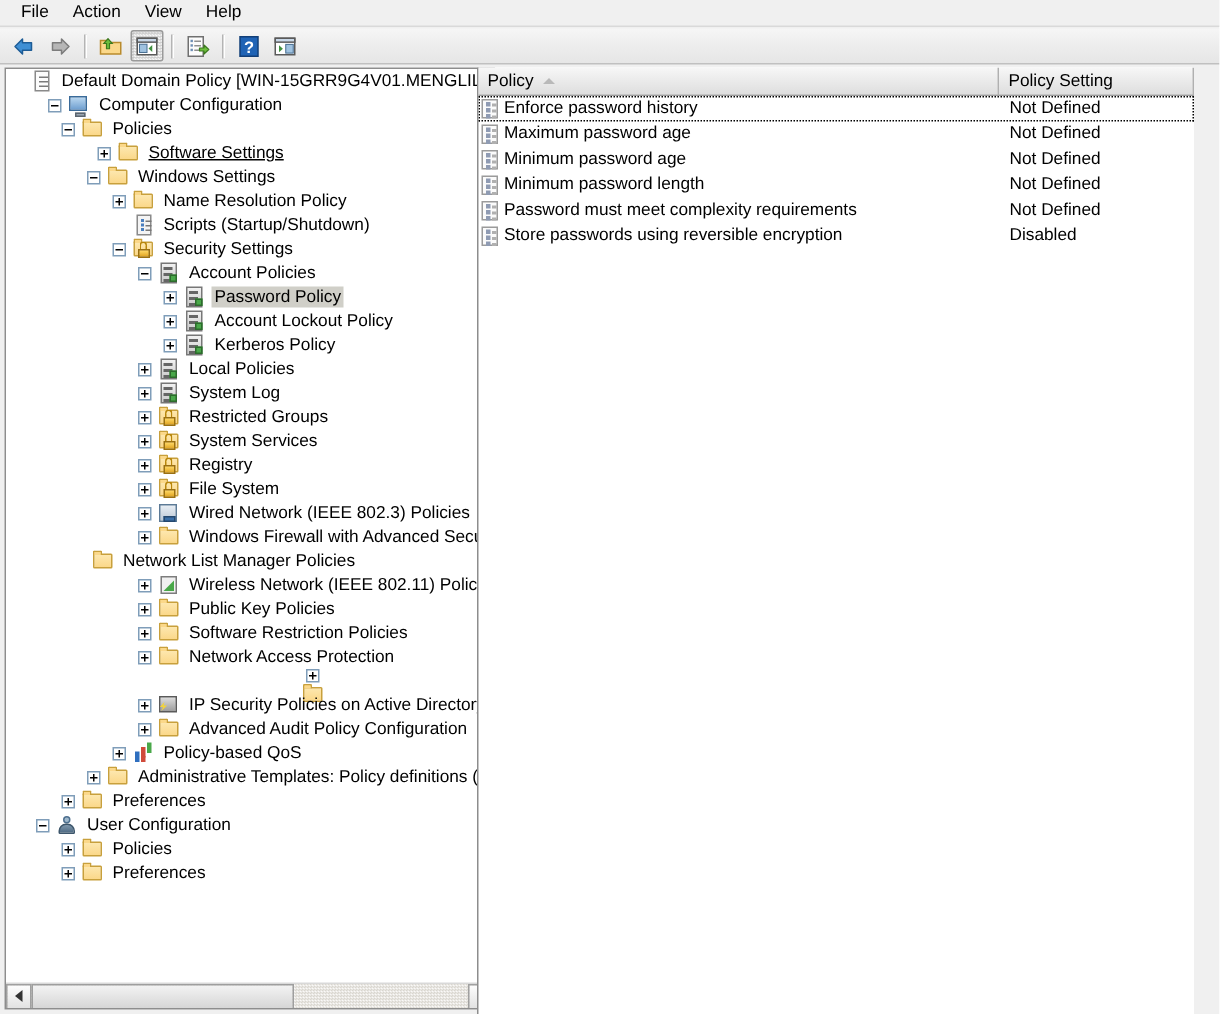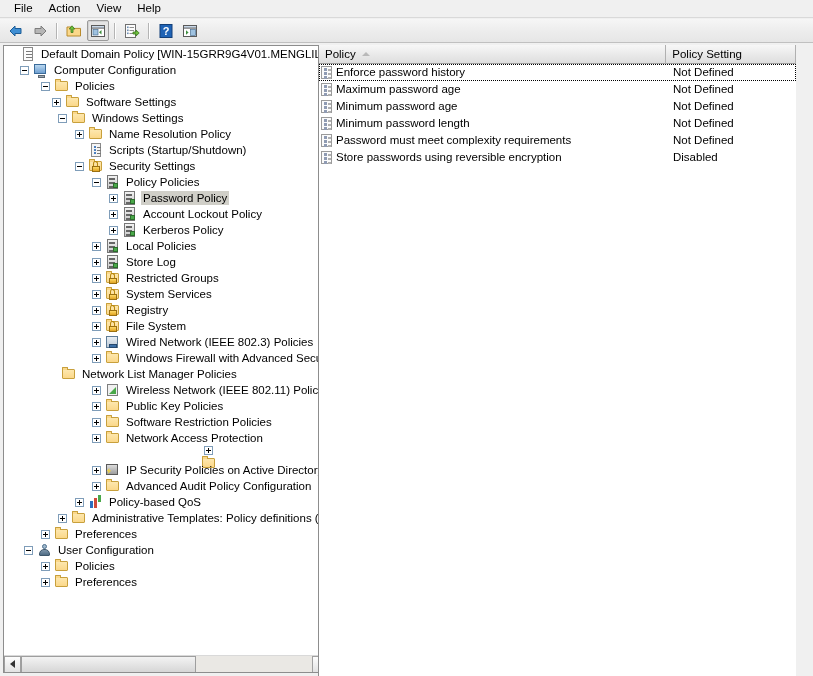--- a/index.html
+++ b/index.html
@@ -288,35 +288,35 @@
 
   <div class="tree-pane">
     <div class="tree-scroll" id="treebody">
         <div class="tnode" style="padding-left: 3px;">
           <span class="expander none"></span>
           <span class="ticon">
             <span class="ic-doc"></span>
           </span>
           <span class="tlabel">Default Domain Policy [WIN-15GRR9G4V01.MENGLILI.COM] Po</span>
         </div>
-        <div class="tnode" style="padding-left: 16px;">
+        <div class="tnode" style="padding-left: 28px;">
           <span class="expander minus"></span>
           <span class="ticon">
             <span class="ic-computer"></span>
           </span>
           <span class="tlabel">Computer Configuration</span>
         </div>
         <div class="tnode" style="padding-left: 37px;">
           <span class="expander minus"></span>
           <span class="ticon">
             <span class="ic-folder"></span>
           </span>
           <span class="tlabel">Policies</span>
         </div>
-        <div class="tnode" style="padding-left: 48px;">
+        <div class="tnode" style="padding-left: 61px; text-decoration: underline;">
           <span class="expander plus"></span>
           <span class="ticon">
             <span class="ic-folder"></span>
           </span>
           <span class="tlabel">Software Settings</span>
         </div>
         <div class="tnode" style="padding-left: 54px;">
           <span class="expander minus"></span>
           <span class="ticon">
             <span class="ic-folder"></span>
@@ -343,21 +343,21 @@
             <span class="ic-folder"></span>
             <span class="ic-lock"></span>
           </span>
           <span class="tlabel">Security Settings</span>
         </div>
         <div class="tnode" style="padding-left: 88px;">
           <span class="expander minus"></span>
           <span class="ticon">
             <span class="ic-server"></span>
           </span>
-          <span class="tlabel">Policy Policies</span>
+          <span class="tlabel">Account Policies</span>
         </div>
         <div class="tnode selected" style="padding-left: 105px;">
           <span class="expander plus"></span>
           <span class="ticon">
             <span class="ic-server"></span>
           </span>
           <span class="tlabel">Password Policy</span>
         </div>
         <div class="tnode" style="padding-left: 105px;">
           <span class="expander plus"></span>
@@ -378,21 +378,21 @@
           <span class="ticon">
             <span class="ic-server"></span>
           </span>
           <span class="tlabel">Local Policies</span>
         </div>
         <div class="tnode" style="padding-left: 88px;">
           <span class="expander plus"></span>
           <span class="ticon">
             <span class="ic-server"></span>
           </span>
-          <span class="tlabel">Store Log</span>
+          <span class="tlabel">System Log</span>
         </div>
         <div class="tnode" style="padding-left: 88px;">
           <span class="expander plus"></span>
           <span class="ticon">
             <span class="ic-folder"></span>
             <span class="ic-lock"></span>
           </span>
           <span class="tlabel">Restricted Groups</span>
         </div>
         <div class="tnode" style="padding-left: 88px;">

